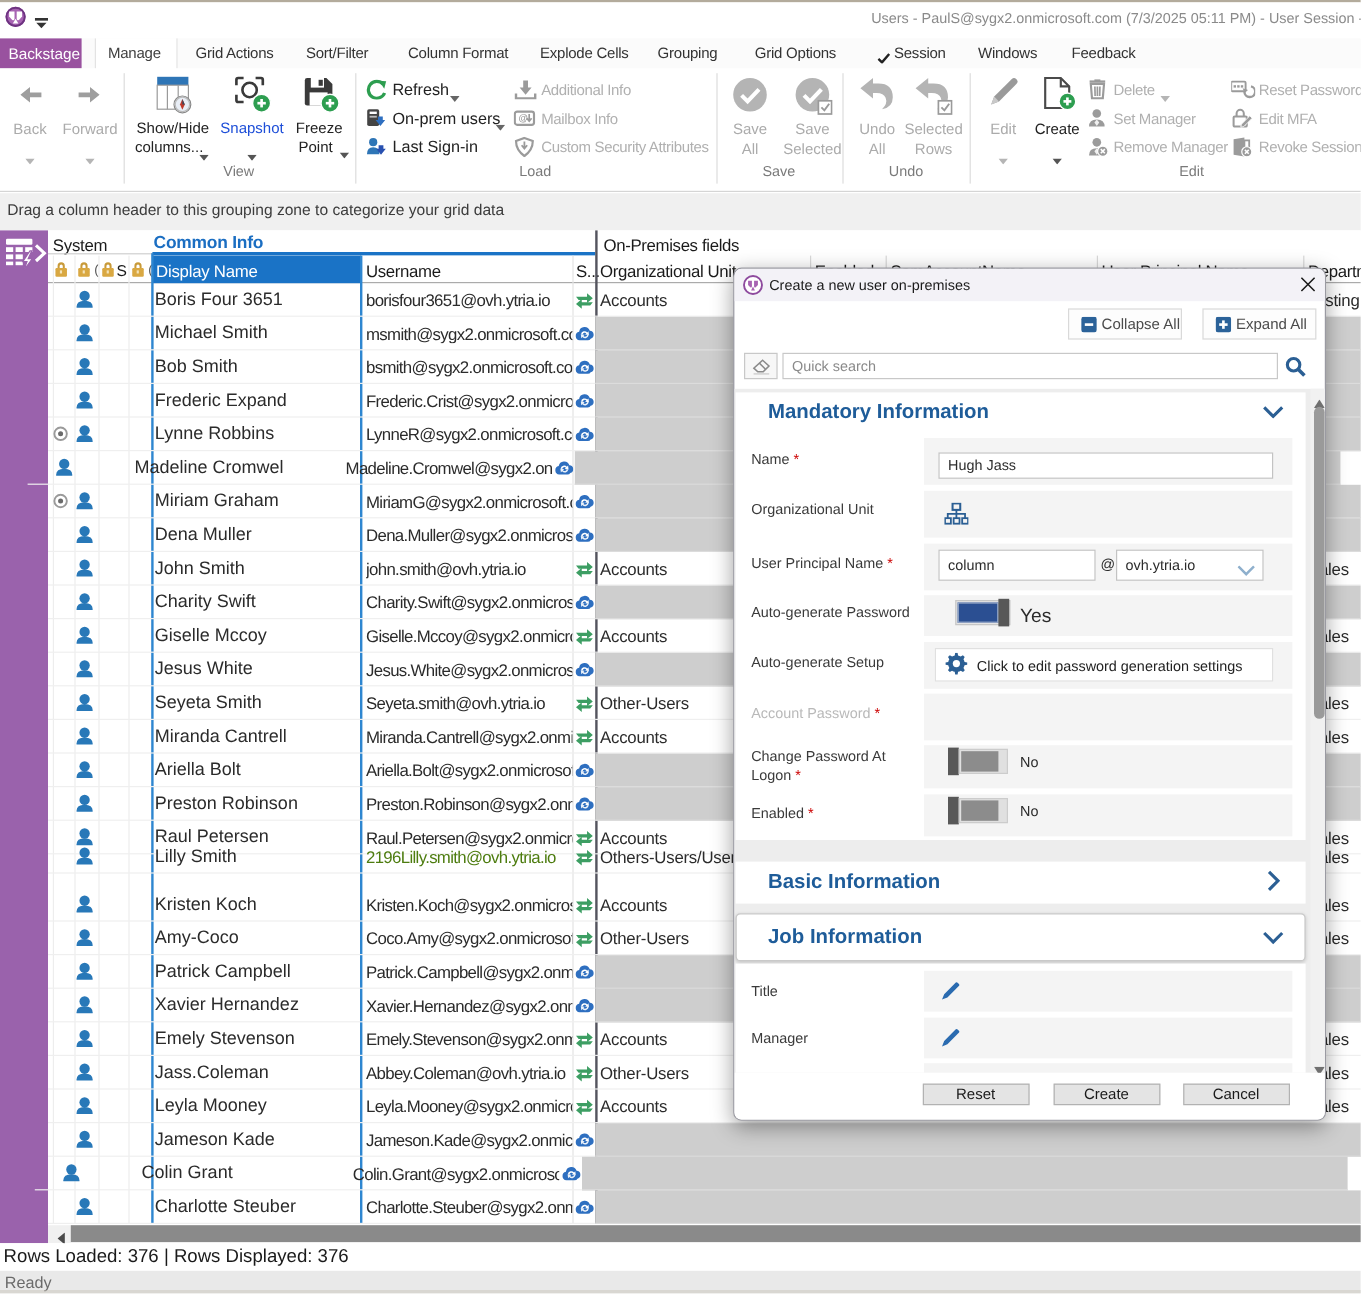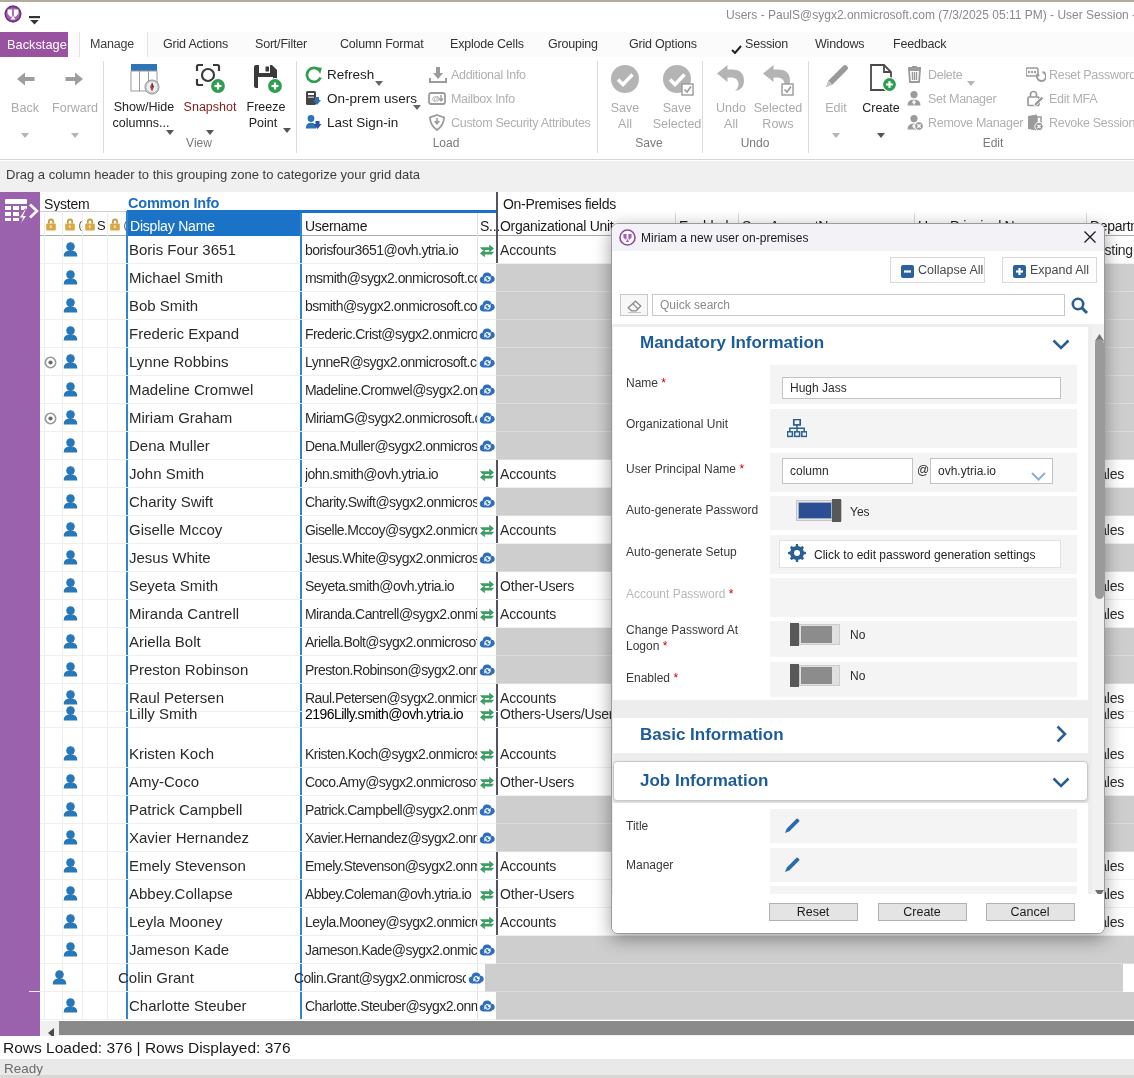--- a/index.html
+++ b/index.html
@@ -83,21 +83,21 @@
         <path d="M2 8 V3.5 Q2 2 3.5 2 H8"></path>
         <path d="M18 2 H22.5 Q24 2 24 3.5 V8"></path>
         <path d="M2 16 V20.5 Q2 22 3.5 22 H8"></path>
         <path d="M24 16 V17"></path>
       </g>
       <circle cx="13" cy="12" r="6" fill="none" stroke="#3a3a3a" stroke-width="2.2"></circle>
       <circle cx="23" cy="23" r="7.5" fill="#2d9e50" stroke="#fff" stroke-width="1.2"></circle>
       <rect x="19.5" y="21.9" width="7" height="2.2" fill="#fff"></rect>
       <rect x="21.9" y="19.5" width="2.2" height="7" fill="#fff"></rect>
     </svg></div>
-<div class="ab txt" style="left:210px;top:100px;font-size:12.5px;color:#7f1d1d;transform:translateX(-50%)">Snapshot</div>
+<div class="ab txt" style="left:210px;top:100px;font-size:12.5px;color:#1d4ed8;transform:translateX(-50%)">Snapshot</div>
 <div class="ab" style="left:206px;top:121px"><svg width="8" height="5" viewBox="0 0 8 5" style="">
       <path d="M0 0 L8 0 L4 5 Z" fill="#555"></path>
     </svg></div>
 <div class="ab" style="left:252px;top:63px"><svg width="31" height="31" viewBox="0 0 31 31" style="">
       <path d="M2 4 Q2 2 4 2 L20 2 L25 7 L25 23 Q25 25 23 25 L4 25 Q2 25 2 23 Z" fill="#3a3a3a"></path>
       <rect x="7" y="2" width="11" height="8" fill="#fff"></rect>
       <rect x="13.5" y="3.5" width="3.5" height="5" fill="#3a3a3a"></rect>
       <rect x="6" y="14" width="15" height="11" fill="#fff"></rect>
       <circle cx="23" cy="23" r="7.5" fill="#2d9e50" stroke="#fff" stroke-width="1.2"></circle>
       <rect x="19.5" y="21.9" width="7" height="2.2" fill="#fff"></rect>
@@ -388,21 +388,21 @@
       </svg></div>
 <div class="ab txt" style="left:89px;top:5px;font-size:15px;color:#2b2b2b">Lynne Robbins</div>
 <div class="ab txt" style="left:265px;top:6px;width:172px;overflow:hidden;font-size:14px;letter-spacing:-.55px;color:#2b2b2b">LynneR@sygx2.onmicrosoft.com</div>
 <div class="ab" style="left:439px;top:6px"><svg width="16" height="16" viewBox="0 0 16 16" style="">
         <path d="M4 13.5 a3.6 3.6 0 0 1 -.4-7.1 a4.6 4.6 0 0 1 8.9-.7 a3.3 3.3 0 0 1 .7 6.5 q-0.6 1.3-2.4 1.3 Z" fill="#2e6fc0"></path>
         <path d="M5.2 8.6 a3 3 0 0 1 5.2-1.6 l1 -1 l.4 3.2 l-3.2 -.4 l1 -1 a1.8 1.8 0 0 0 -3.1 1 Z" fill="#fff"></path>
         <path d="M11.6 9.2 a3 3 0 0 1 -5.2 1.6 l-1 1 l-.4 -3.2 l3.2 .4 l-1 1 a1.8 1.8 0 0 0 3.1 -1 Z" fill="#fff" opacity=".9"></path>
       </svg></div>
 <div class="ab" style="left:456px;top:0;width:638px;height:28px;background:#cecece;border-bottom:1px solid #dcdcdc"></div>
 </div>
-<div class="ab" style="left:40px;top:376px;width:1094px;height:28px">
+<div class="ab" style="left:23px;top:376px;width:1094px;height:28px">
 <div class="ab" style="left:0;top:27px;width:456px;height:1px;background:#efefef"></div>
 <div class="ab" style="left:22px;top:5px"><svg width="17" height="16" viewBox="0 0 17 16" style="">
         <circle cx="8.5" cy="5.6" r="4.3" fill="#2878b8"></circle>
         <path d="M1.8 14.6 Q1.8 9.6 8.5 9.6 Q15.2 9.6 15.2 14.6 L15.2 15.4 L1.8 15.4 Z" fill="#2878b8"></path>
       </svg></div>
 <div class="ab txt" style="left:89px;top:5px;font-size:15px;color:#2b2b2b">Madeline Cromwel</div>
 <div class="ab txt" style="left:265px;top:6px;width:172px;overflow:hidden;font-size:14px;letter-spacing:-.55px;color:#2b2b2b">Madeline.Cromwel@sygx2.onmicrosoft.com</div>
 <div class="ab" style="left:439px;top:6px"><svg width="16" height="16" viewBox="0 0 16 16" style="">
         <path d="M4 13.5 a3.6 3.6 0 0 1 -.4-7.1 a4.6 4.6 0 0 1 8.9-.7 a3.3 3.3 0 0 1 .7 6.5 q-0.6 1.3-2.4 1.3 Z" fill="#2e6fc0"></path>
         <path d="M5.2 8.6 a3 3 0 0 1 5.2-1.6 l1 -1 l.4 3.2 l-3.2 -.4 l1 -1 a1.8 1.8 0 0 0 -3.1 1 Z" fill="#fff"></path>
@@ -584,21 +584,21 @@
 <div class="ab" style="left:456px;top:27px;width:638px;height:1px;background:#efefef"></div>
 <div class="ab txt" style="left:1050px;top:6px;font-size:14px;letter-spacing:-.2px;color:#2b2b2b">Sales</div>
 </div>
 <div class="ab" style="left:40px;top:700px;width:869px;height:28px">
 <div class="ab" style="left:0;top:27px;width:456px;height:1px;background:#efefef"></div>
 <div class="ab" style="left:22px;top:5px"><svg width="17" height="16" viewBox="0 0 17 16" style="">
         <circle cx="8.5" cy="5.6" r="4.3" fill="#2878b8"></circle>
         <path d="M1.8 14.6 Q1.8 9.6 8.5 9.6 Q15.2 9.6 15.2 14.6 L15.2 15.4 L1.8 15.4 Z" fill="#2878b8"></path>
       </svg></div>
 <div class="ab txt" style="left:89px;top:5px;font-size:15px;color:#2b2b2b">Lilly Smith</div>
-<div class="ab txt" style="left:265px;top:6px;width:172px;overflow:hidden;font-size:14px;letter-spacing:-.55px;color:#000000">2196Lilly.smith@ovh.ytria.io</div>
+<div class="ab txt" style="left:265px;top:6px;width:172px;overflow:hidden;font-size:14px;letter-spacing:-.55px;color:#4d7c0f">2196Lilly.smith@ovh.ytria.io</div>
 <div class="ab" style="left:439px;top:6px"><svg width="16" height="16" viewBox="0 0 16 16" style="">
         <path d="M1 5.2 L10.2 5.2 L10.2 2.4 L15 6.6 L10.2 10.6 L10.2 7.9 L3.2 7.9 Z" fill="#3d9e63"></path>
         <path d="M15 9.8 L5.8 9.8 L5.8 7.2 L1 11.3 L5.8 15.3 L5.8 12.5 L12.8 12.5 Z" fill="#3d9e63"></path>
       </svg></div>
 <div class="ab txt" style="left:460px;top:6px;width:175px;overflow:hidden;font-size:14px;letter-spacing:-.2px;color:#2b2b2b">Others-Users/Users</div>
 <div class="ab" style="left:456px;top:27px;width:638px;height:1px;background:#efefef"></div>
 <div class="ab txt" style="left:1050px;top:6px;font-size:14px;letter-spacing:-.2px;color:#2b2b2b">Sales</div>
 </div>
 <div class="ab" style="left:40px;top:740px;width:1094px;height:28px">
 <div class="ab" style="left:0;top:27px;width:456px;height:1px;background:#efefef"></div>
@@ -677,21 +677,21 @@
 <div class="ab txt" style="left:460px;top:6px;width:175px;overflow:hidden;font-size:14px;letter-spacing:-.2px;color:#2b2b2b">Accounts</div>
 <div class="ab" style="left:456px;top:27px;width:638px;height:1px;background:#efefef"></div>
 <div class="ab txt" style="left:1050px;top:6px;font-size:14px;letter-spacing:-.2px;color:#2b2b2b">Sales</div>
 </div>
 <div class="ab" style="left:40px;top:880px;width:1094px;height:28px">
 <div class="ab" style="left:0;top:27px;width:456px;height:1px;background:#efefef"></div>
 <div class="ab" style="left:22px;top:5px"><svg width="17" height="16" viewBox="0 0 17 16" style="">
         <circle cx="8.5" cy="5.6" r="4.3" fill="#2878b8"></circle>
         <path d="M1.8 14.6 Q1.8 9.6 8.5 9.6 Q15.2 9.6 15.2 14.6 L15.2 15.4 L1.8 15.4 Z" fill="#2878b8"></path>
       </svg></div>
-<div class="ab txt" style="left:89px;top:5px;font-size:15px;color:#2b2b2b">Abbey.Collapse</div>
+<div class="ab txt" style="left:89px;top:5px;font-size:15px;color:#2b2b2b">Jass.Coleman</div>
 <div class="ab txt" style="left:265px;top:6px;width:172px;overflow:hidden;font-size:14px;letter-spacing:-.55px;color:#2b2b2b">Abbey.Coleman@ovh.ytria.io</div>
 <div class="ab" style="left:439px;top:6px"><svg width="16" height="16" viewBox="0 0 16 16" style="">
         <path d="M1 5.2 L10.2 5.2 L10.2 2.4 L15 6.6 L10.2 10.6 L10.2 7.9 L3.2 7.9 Z" fill="#3d9e63"></path>
         <path d="M15 9.8 L5.8 9.8 L5.8 7.2 L1 11.3 L5.8 15.3 L5.8 12.5 L12.8 12.5 Z" fill="#3d9e63"></path>
       </svg></div>
 <div class="ab txt" style="left:460px;top:6px;width:175px;overflow:hidden;font-size:14px;letter-spacing:-.2px;color:#2b2b2b">Other-Users</div>
 <div class="ab" style="left:456px;top:27px;width:638px;height:1px;background:#efefef"></div>
 <div class="ab txt" style="left:1050px;top:6px;font-size:14px;letter-spacing:-.2px;color:#2b2b2b">Sales</div>
 </div>
 <div class="ab" style="left:40px;top:908px;width:1094px;height:28px">
@@ -767,21 +767,21 @@
 <div class="ab txt" style="left:4px;top:1061px;font-size:13.5px;color:#6a6a6a">Ready</div>
 <div class="ab" style="left:0;top:1075px;width:1134px;height:3px;background:#cac5bc;opacity:.5"></div>
 <div class="ab" style="left:611px;top:223px;width:494px;height:711px;background:#fff;border:1px solid #9a9aa2;border-radius:7px;box-shadow:0 5px 18px rgba(0,0,0,.38);overflow:hidden">
 <div class="ab" style="left:0;top:0;width:494px;height:27px;background:#f3f2f7"></div>
 <div class="ab" style="left:7px;top:5px"><svg width="17" height="17" viewBox="0 0 17 17" style="">
         <circle cx="8.5" cy="8.5" r="7.5" fill="#fff" stroke="#8e4b9e" stroke-width="1.6"></circle>
         <path d="M4.4 5 L7.6 5 L7.6 9.6 Q7.6 11 6.2 10.4 L4.4 8.4 Z" fill="#a763b2"></path>
         <path d="M12.6 5 L9.4 5 L9.4 9.6 Q9.4 11 10.8 10.4 L12.6 8.4 Z" fill="#a763b2"></path>
         <path d="M8.5 9.8 L10.1 13 L6.9 13 Z" fill="#a763b2"></path>
       </svg></div>
-<div class="ab txt" style="left:29px;top:7px;font-size:12px;color:#1a1a1a">Miriam a new user on-premises</div>
+<div class="ab txt" style="left:29px;top:7px;font-size:12px;color:#1a1a1a">Create a new user on-premises</div>
 <div class="ab" style="left:471px;top:6px"><svg width="14" height="14" viewBox="0 0 14 14" style="">
         <path d="M1.5 1.5 L12.5 12.5 M12.5 1.5 L1.5 12.5" stroke="#1a1a1a" stroke-width="1.3"></path>
       </svg></div>
 <div class="ab" style="left:278px;top:33px;width:95px;height:26px;background:#fdfdfd;border:1px solid #d9d9d9"></div>
 <div class="ab" style="left:289px;top:39.5px"><svg width="13" height="13" viewBox="0 0 13 13" style="">
         <rect x="0" y="0" width="13" height="13" rx="2" fill="#2b6299"></rect>
         <rect x="3" y="5.4" width="7" height="2.2" fill="#fff"></rect>
       </svg></div>
 <div class="ab txt" style="left:306px;top:39px;font-size:12.5px;color:#4a4a4a">Collapse All</div>
 <div class="ab" style="left:390px;top:33px;width:95px;height:26px;background:#fdfdfd;border:1px solid #d9d9d9"></div>
@@ -831,21 +831,21 @@
 <div class="ab" style="left:318px;top:234px;width:123px;height:26px;background:#fff;border:1px solid #c3c3c3"></div>
 <div class="ab txt" style="left:326px;top:240px;font-size:12px;color:#2b2b2b">ovh.ytria.io</div>
 <div class="ab" style="left:419px;top:243px"><svg width="15" height="9" viewBox="0 0 15 9" style="">
         <path d="M1 1 L7.5 7.5 L14 1" stroke="#8fb0cd" stroke-width="2" fill="none"></path>
       </svg></div>
 <div class="ab" style="left:158px;top:272px;width:307px;height:34px;background:#f4f4f4"></div>
 <div class="ab txt" style="left:14px;top:279px;font-size:12px;color:#3a3a3a">Auto-generate Password</div>
 <div class="ab" style="left:184px;top:276px;width:46px;height:21px;background:#e5e5e5;border:1px solid #c6c6c6"></div>
 <div class="ab" style="left:186px;top:278px;width:34px;height:17px;background:#2b4f92;border:1px solid #9fb0cc"></div>
 <div class="ab" style="left:220px;top:275px;width:9px;height:23px;background:#585858"></div>
-<div class="ab txt" style="left:238px;top:281px;font-size:12px;color:#2b2b2b">Yes</div>
+<div class="ab txt" style="left:238px;top:281px;font-size:16px;color:#2b2b2b">Yes</div>
 <div class="ab" style="left:158px;top:311px;width:307px;height:39px;background:#f4f4f4"></div>
 <div class="ab txt" style="left:14px;top:321px;font-size:12px;color:#3a3a3a">Auto-generate Setup</div>
 <div class="ab" style="left:167px;top:316px;width:282px;height:28px;background:#fff;border:1px solid #e0e0e0"></div>
 <div class="ab" style="left:175px;top:320px"><svg width="20" height="19" viewBox="0 0 20 19" style="">
         <path d="M9 0 L11 0 L11.4 2.2 a7 7 0 0 1 2.2 .9 L15.4 2 L16.9 3.5 L15.9 5.4 a7 7 0 0 1 .9 2.2 L19 8 L19 10 L16.8 10.4 a7 7 0 0 1 -.9 2.2 L17 14.5 L15.5 16 L13.6 14.9 a7 7 0 0 1 -2.2 .9 L11 18 L9 18 L8.6 15.8 a7 7 0 0 1 -2.2 -.9 L4.5 16 L3 14.5 L4.1 12.6 a7 7 0 0 1 -.9 -2.2 L1 10 L1 8 L3.2 7.6 a7 7 0 0 1 .9 -2.2 L3 3.5 L4.5 2 L6.4 3.1 a7 7 0 0 1 2.2 -.9 Z" fill="#2b5f94"></path>
         <circle cx="10" cy="9" r="3" fill="#fff"></circle>
       </svg></div>
 <div class="ab txt" style="left:202px;top:324px;font-size:12px;color:#222">Click to edit password generation settings</div>
 <div class="ab" style="left:158px;top:354px;width:307px;height:39px;background:#f4f4f4"></div>
 <div class="ab txt" style="left:14px;top:363px;font-size:12px;color:#b9b9b9">Account Password <span style="color:#c00">*</span></div>

